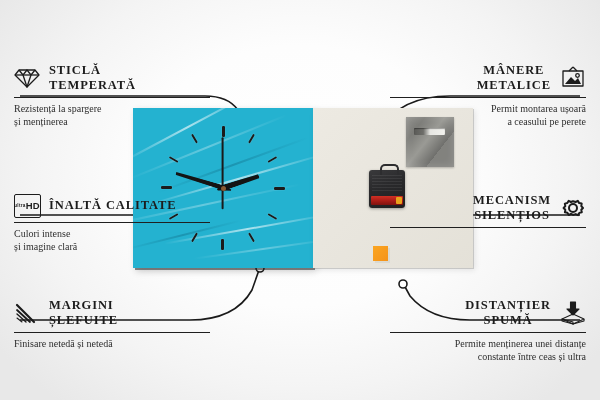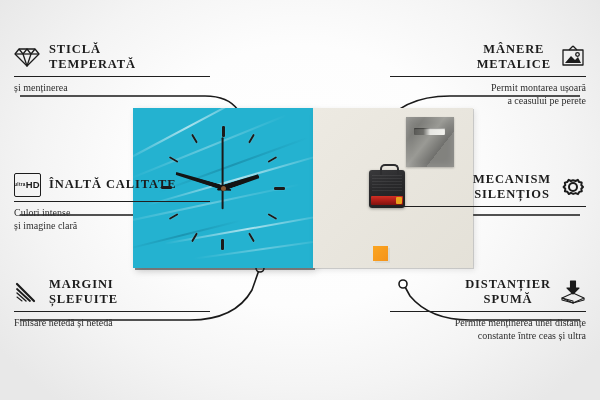--- a/index.html
+++ b/index.html
@@ -221,20 +221,21 @@
     width: 15px;
     height: 15px;
     background: linear-gradient(135deg, #fba521 0%, #f4931a 100%);
     box-shadow: 2px 2px 0 rgba(215,215,208,0.9);
   }
 
   
   .callout {
     position: absolute;
     width: 200px;
+    margin-top: 21px;
   }
   .callout .head {
     display: flex;
     align-items: center;
     gap: 9px;
     margin-bottom: 3px;
   }
   .callout.right .head {
     flex-direction: row-reverse;
   }
@@ -413,20 +414,21 @@
           </g>
         </svg>
       </span>
       <div class="titles">
         <div>STICLĂ</div>
         <div>TEMPERATĂ</div>
       </div>
     </div>
     <div class="rule"></div>
     <div class="desc">
+      <div>Rezistență la spargere</div>
       <div>și menținerea</div>
     </div>
   </div>
 
   <div class="callout left" id="callout-hd-print">
     <div class="head">
       <span class="ico">
         <span class="hd-box">
           <span class="hd-ultra">ultra</span>
           <span class="hd-main">HD</span>

